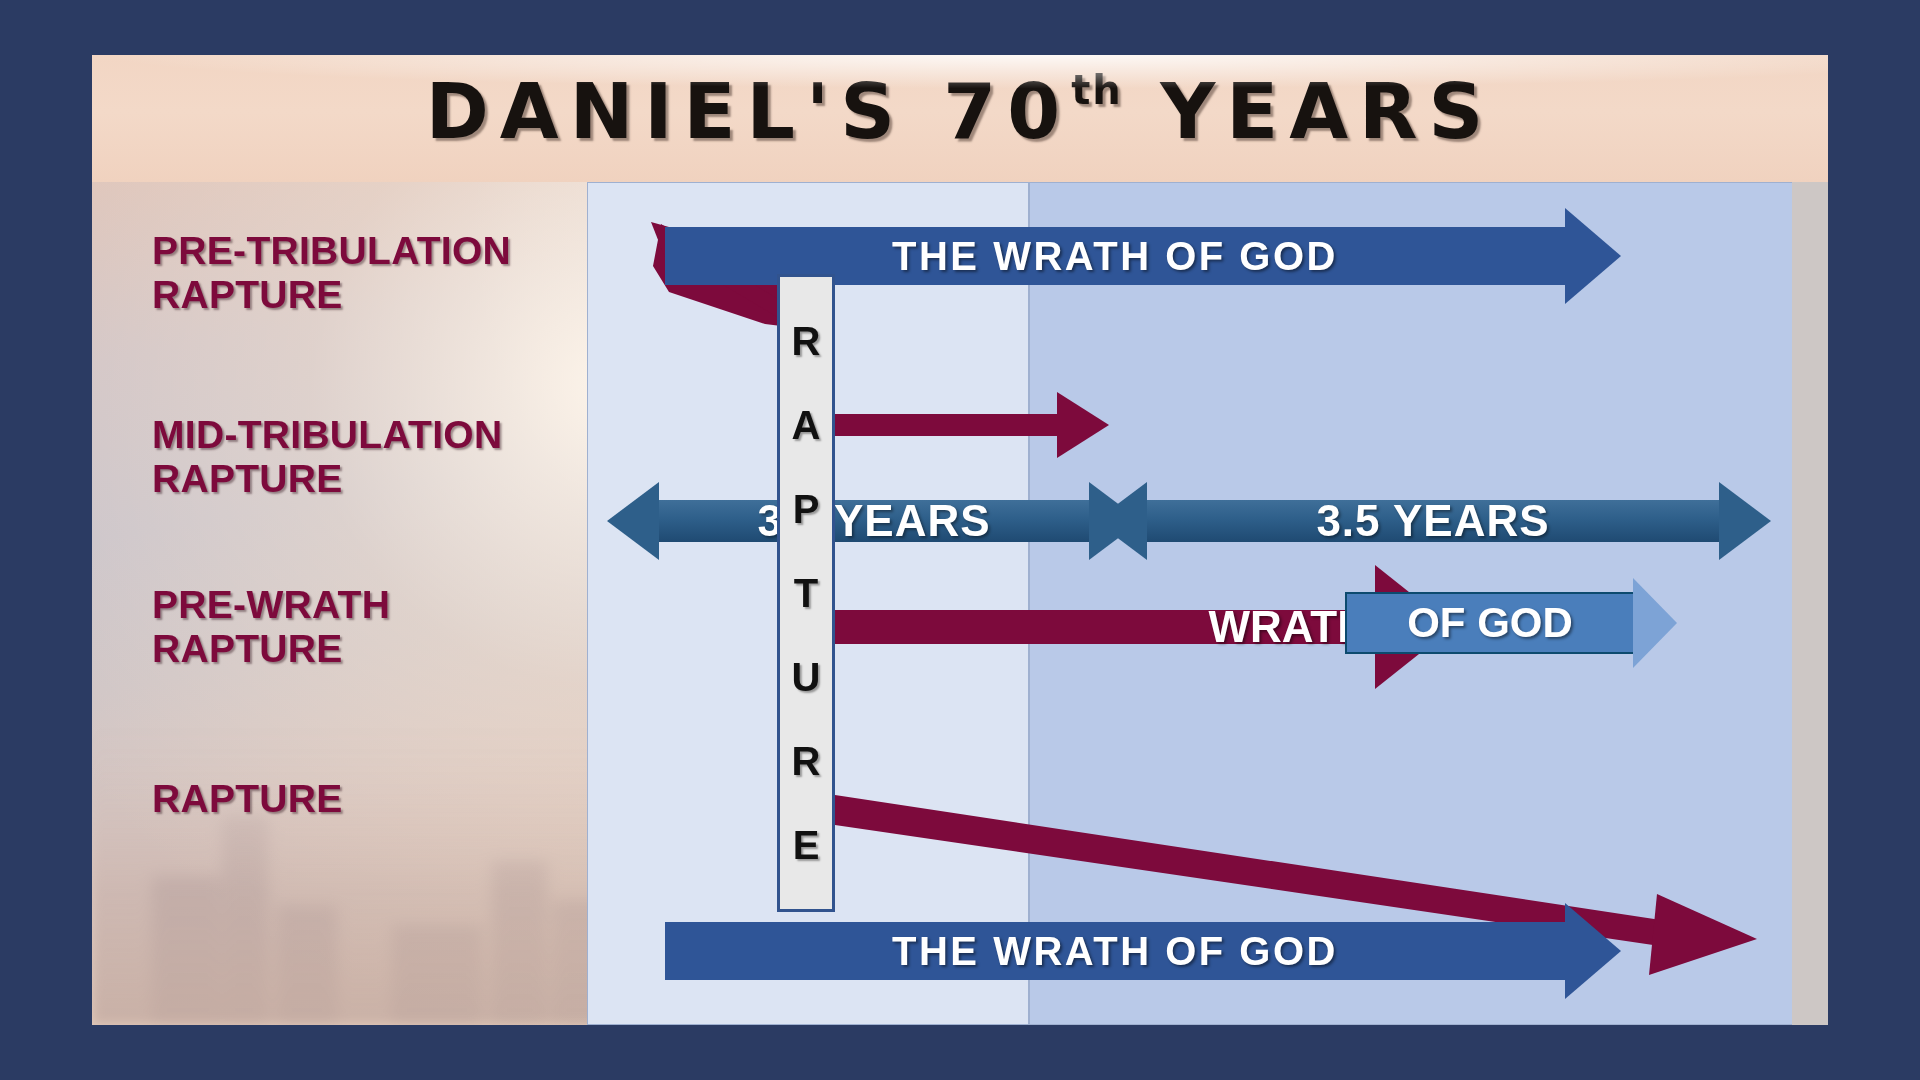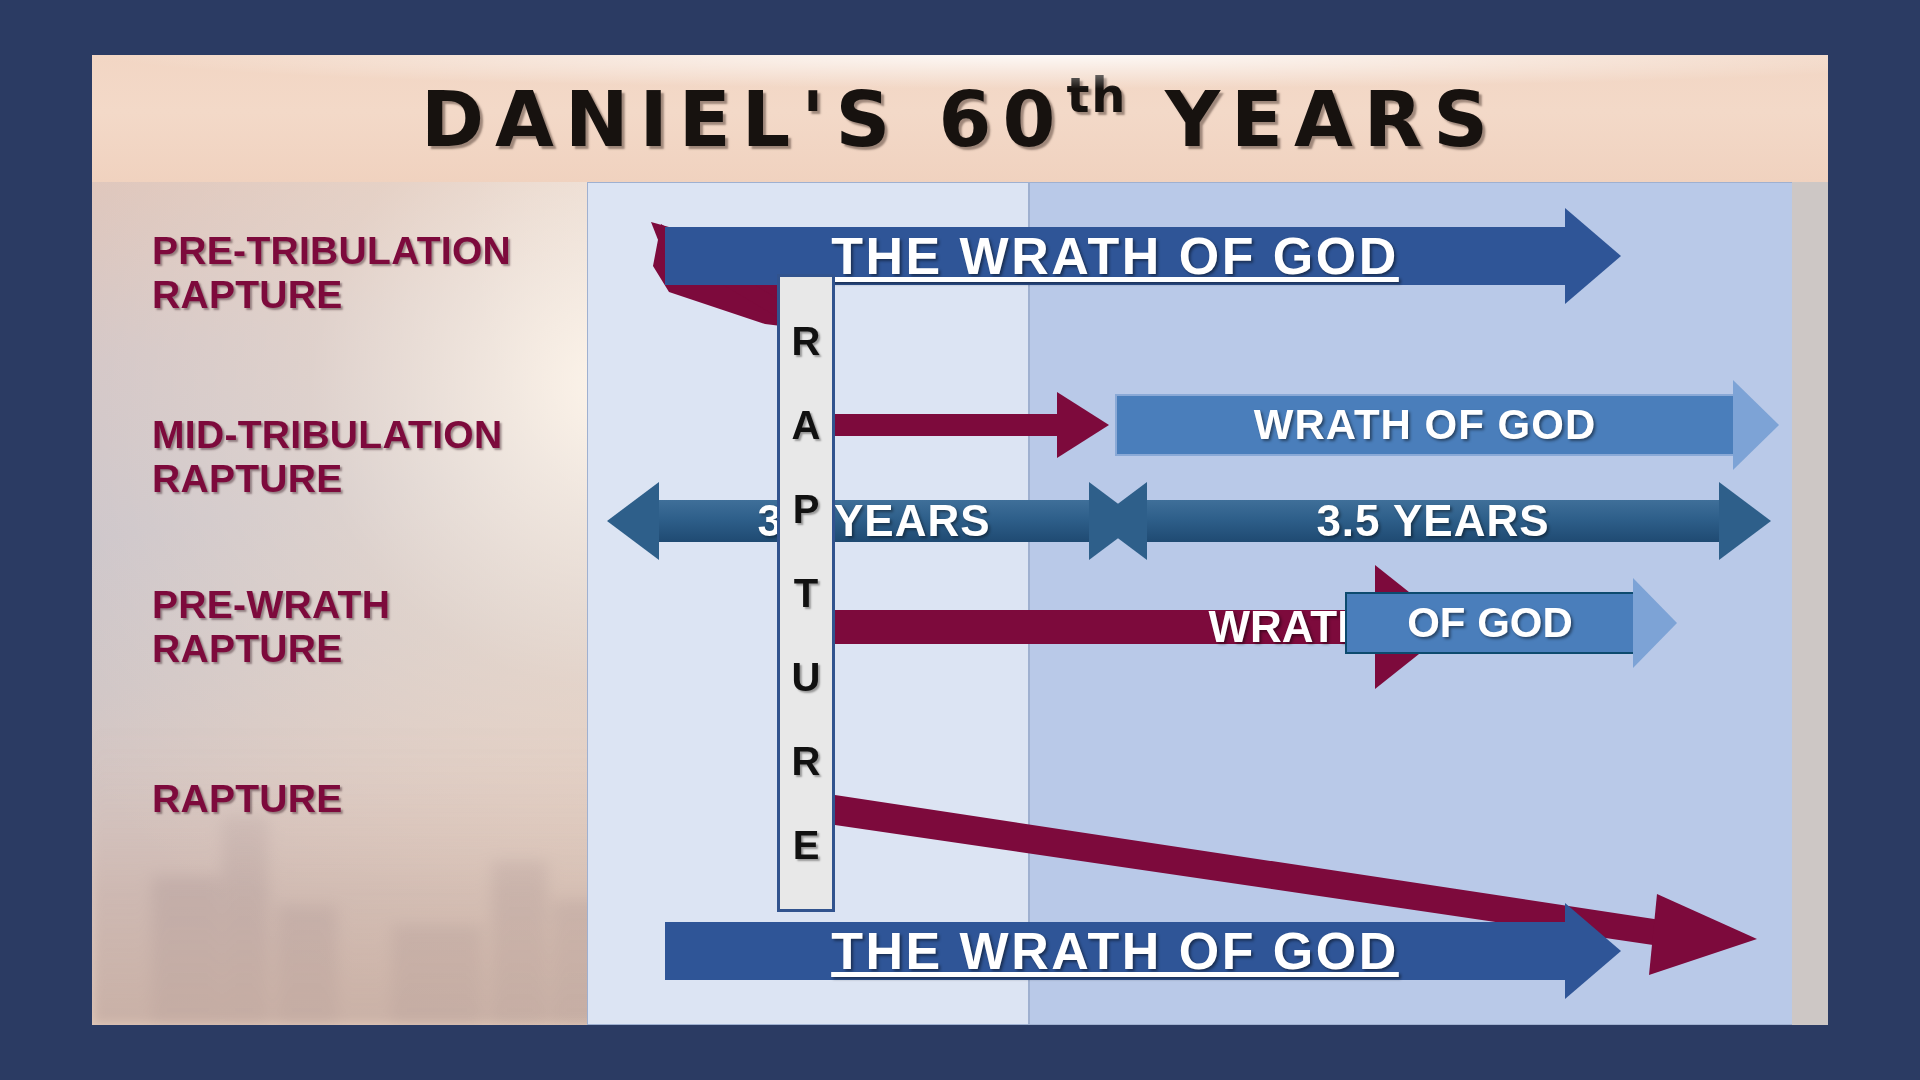--- a/index.html
+++ b/index.html
@@ -63,21 +63,21 @@
     position:absolute; left:0; right:0; top:12px;
     text-align:center;
     font-family:"DejaVu Sans",sans-serif;
     font-weight:bold;
     font-size:76px;
     letter-spacing:11px;
     color:#17120f;
     text-shadow:3px 3px 2px rgba(90,70,60,.55);
     white-space:nowrap;
   }
-  #title sup{font-size:48px;letter-spacing:2px;vertical-align:34px;}
+  #title sup{font-size:40px;letter-spacing:2px;vertical-align:34px;}
 
   
   .label{
     position:absolute;
     left:60px;
     width:500px;
     color:#7d0a3c;
     font-weight:bold;
     font-size:39px;
     line-height:1.13;
@@ -125,21 +125,21 @@
   .band .tip{
     position:absolute; right:-56px; top:50%; transform:translateY(-50%);
     width:0;height:0;
     border-top:48px solid transparent;
     border-bottom:48px solid transparent;
     border-left:56px solid #2f5597;
   }
 
   #band-top{left:78px;top:45px;width:900px;height:58px;}
   #band-bottom{left:78px;top:740px;width:900px;height:58px;}
-  .band .bar-text{font-size:52px;letter-spacing:2.5px;text-decoration:underline;}
+  .band .bar-text{font-size:40px;letter-spacing:2.5px;}
 
   
   #bar-mid{
     left:528px;top:212px;width:620px;height:62px;
     background:#4a7ebb;
     border:2px solid #8aa9d6;
     box-sizing:border-box;
     display:flex;align-items:center;justify-content:center;
   }
   #bar-mid .tip{
@@ -236,21 +236,21 @@
     <div class="bldg" style="left:60px;width:70px;height:150px;"></div>
     <div class="bldg" style="left:130px;width:46px;height:210px;"></div>
     <div class="bldg" style="left:185px;width:60px;height:120px;"></div>
     <div class="bldg" style="left:300px;width:90px;height:100px;"></div>
     <div class="bldg" style="left:400px;width:55px;height:165px;"></div>
     <div class="bldg" style="left:460px;width:110px;height:125px;"></div>
   </div>
 
   <div id="title-band">
     <div id="title">
-      <span>DANIEL'S 60</span><sup>th</sup><span> YEARS</span>
+      <span>DANIEL'S 70</span><sup>th</sup><span> YEARS</span>
     </div>
   </div>
 
   <div class="label" id="lab-pre">
     <div>PRE-TRIBULATION</div>
     <div>RAPTURE</div>
   </div>
   <div class="label" id="lab-mid">
     <div>MID-TRIBULATION</div>
     <div>RAPTURE</div>
@@ -285,24 +285,20 @@
 
     <div class="band" id="band-top">
       <span class="bar-text">THE WRATH OF GOD</span>
       <span class="tip"></span>
     </div>
 
     <div id="arr-mid">
       <span class="tip"></span>
     </div>
 
-    <div class="bar" id="bar-mid">
-      <span class="bar-text">WRATH OF GOD</span>
-      <span class="tip"></span>
-    </div>
 
     <div class="years" id="years-1">
       <span class="head-l"></span>
       <div class="shaft"></div>
       <span class="head-r"></span>
       <div class="lbl">3.5 YEARS</div>
     </div>
     <div class="years" id="years-2">
       <span class="head-l"></span>
       <div class="shaft"></div>

